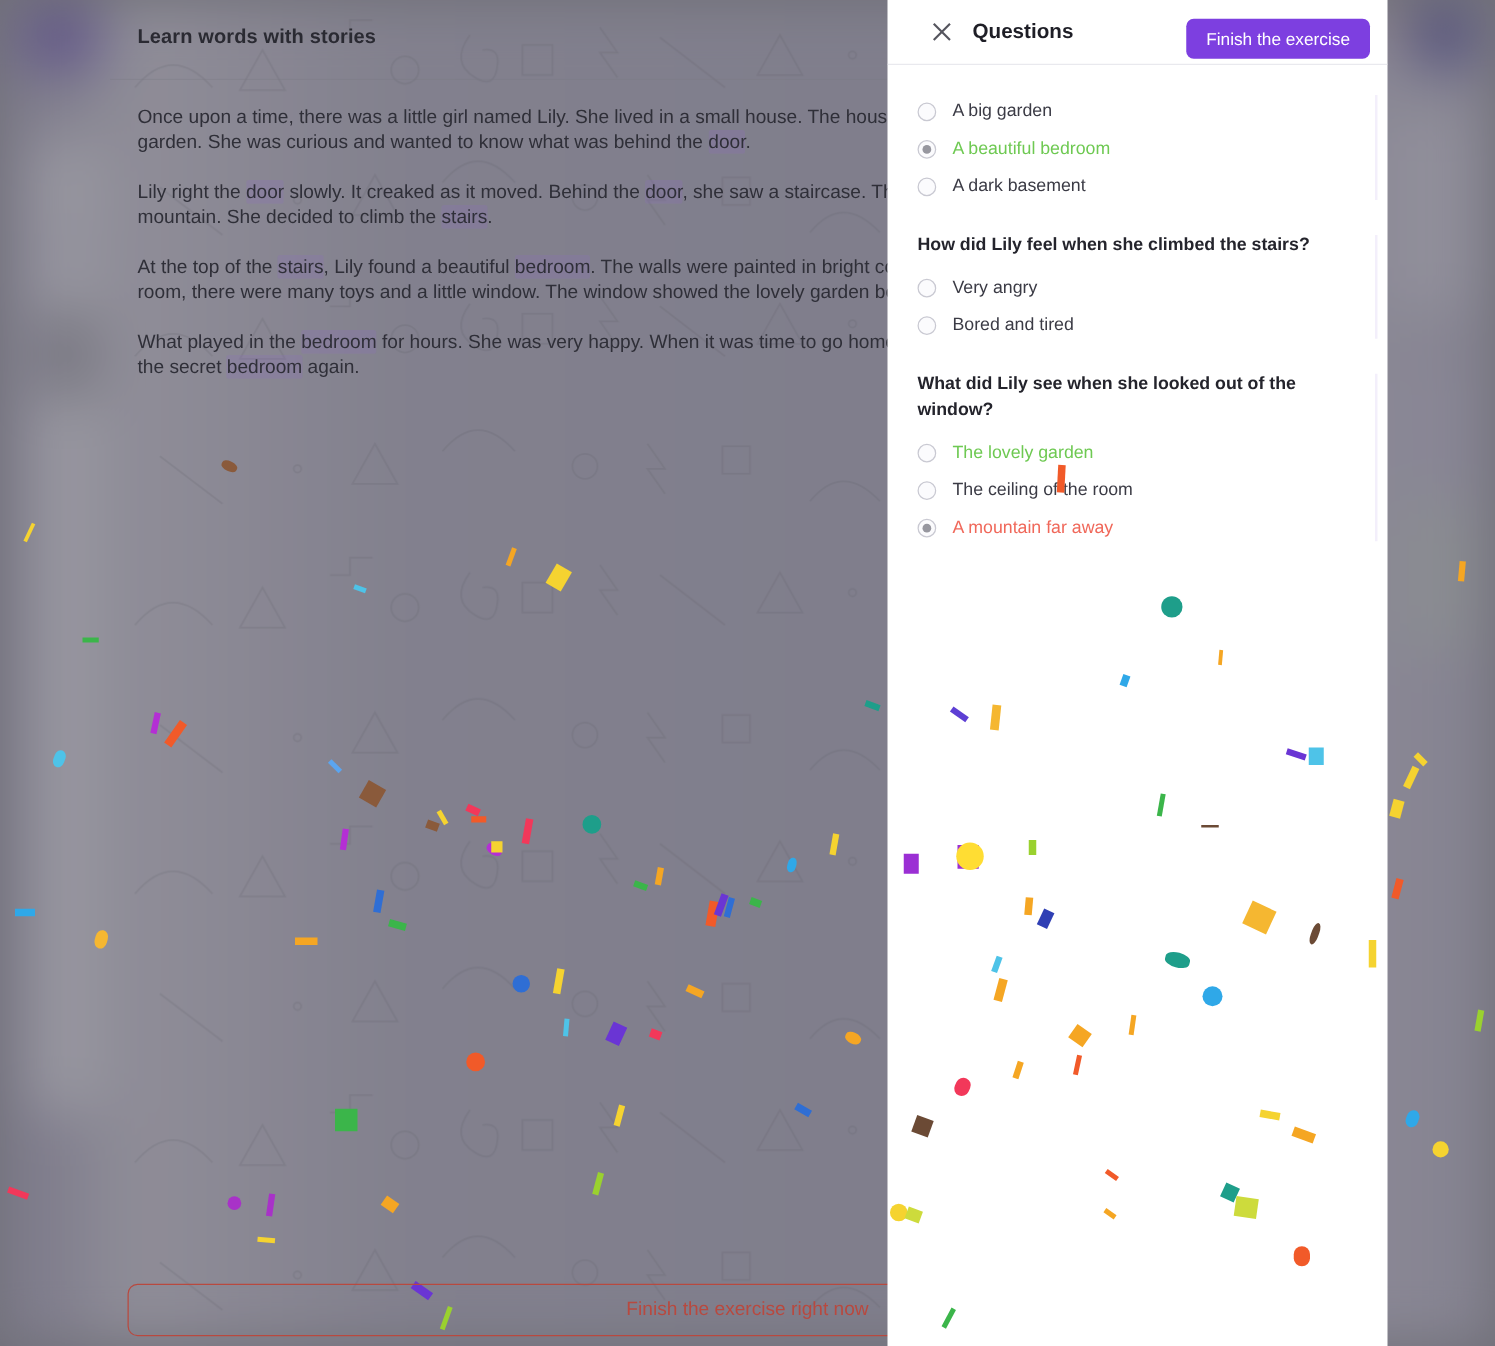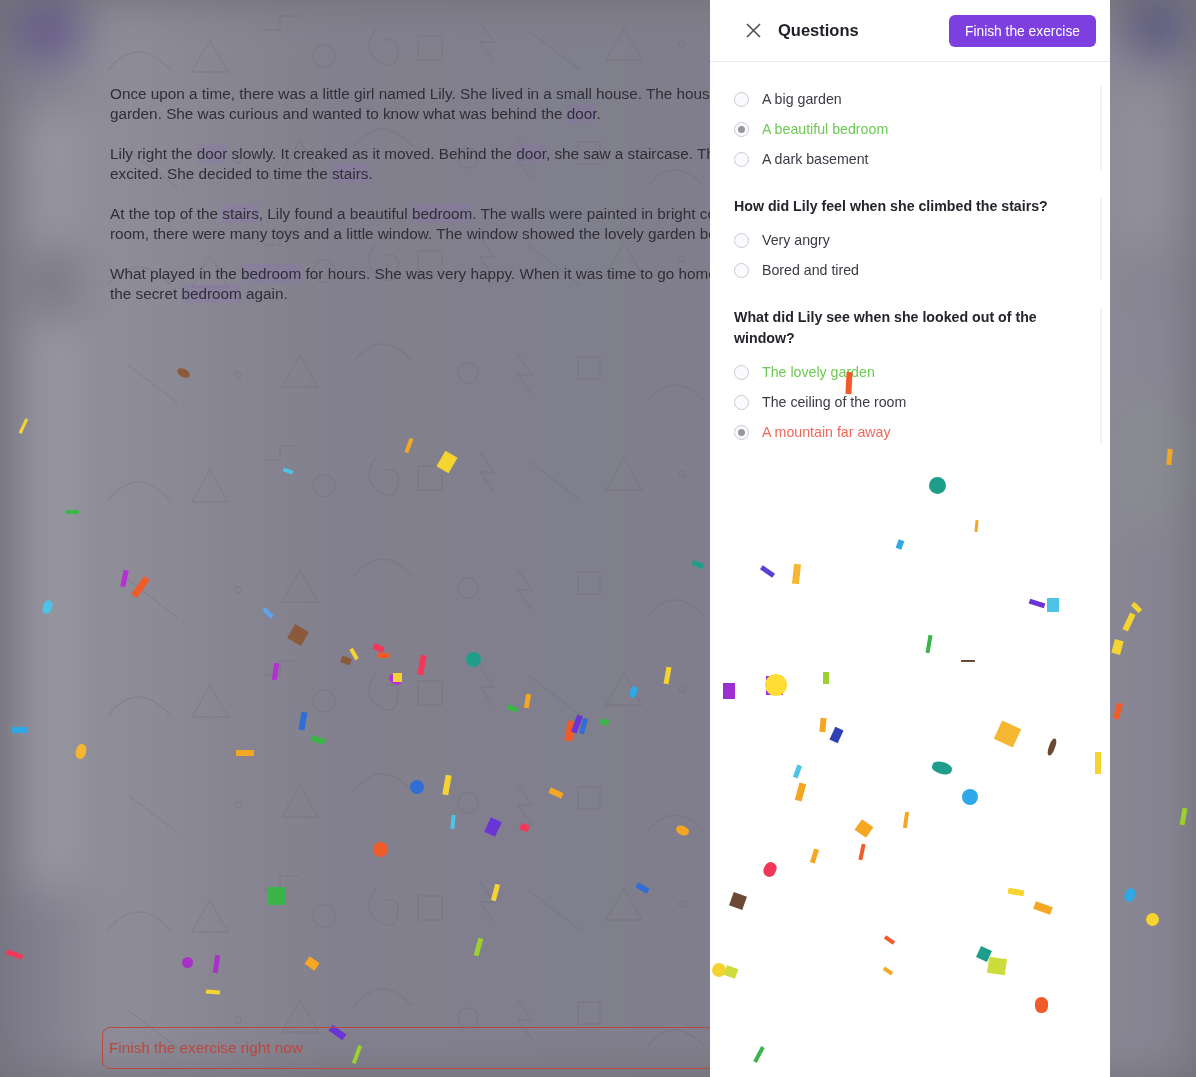--- a/index.html
+++ b/index.html
@@ -70,36 +70,36 @@
   .finish-now-btn {
     position: absolute;
     left: 14px; bottom: 8px;
     width: 992px; height: 42px;
     border: 1px solid #b8493f;
     border-radius: 8px;
     background: transparent;
     color: #b8493f;
     font-size: 15.3px;
     font-family: "Liberation Sans", sans-serif;
-    display: flex; align-items: center; 
+    display: flex; align-items: center; justify-content: center;
     cursor: pointer;
   }
 
   
   .panel {
     position: absolute;
     right: 86px; top: 0;
     width: 400px; height: 1077px;
     background: #ffffff;
     z-index: 40;
     overflow: hidden;
   }
   .panel-head {
     position: relative;
-    height: 62px;
+    height: 52px;
     border-bottom: 1px solid #e9e9ee;
     display: flex; align-items: center;
   }
   .close-btn {
     width: 30px; height: 30px;
     margin-left: 28px;
     border: none; background: none; padding: 0;
     cursor: pointer;
     display: flex; align-items: center; justify-content: center;
   }
@@ -281,25 +281,28 @@
       <div class="cf" style="left: 1126px; top: 613px; width: 6px; height: 18px; background: rgb(245, 211, 48); transform: rotate(25deg);"></div>
       <div class="cf" style="left: 1131px; top: 605px; width: 11px; height: 5px; background: rgb(245, 211, 48); transform: rotate(45deg);"></div>
       <div class="cf" style="left: 1115px; top: 703px; width: 6px; height: 16px; background: rgb(241, 90, 41); transform: rotate(15deg);"></div>
       <div class="cf" style="left: 1125px; top: 888px; width: 10px; height: 14px; background: rgb(47, 168, 232); transform: rotate(20deg); border-radius: 50% / 40%;"></div>
       <div class="cf" style="left: 1146px; top: 913px; width: 13px; height: 13px; background: rgb(245, 211, 48); transform: rotate(0deg); border-radius: 50%;"></div>
       <div class="cf" style="left: 1181px; top: 808px; width: 5px; height: 17px; background: rgb(154, 209, 47); transform: rotate(10deg);"></div>
       <div class="cf" style="left: 1167px; top: 449px; width: 5px; height: 16px; background: rgb(245, 166, 35); transform: rotate(5deg);"></div>
     </div>
 
   <div class="card">
+    <div class="card-head">
+      <div class="card-title">Learn words with stories</div>
+    </div>
 
     <div class="story">
       <p><span>Once upon a time, there was a little girl named Lily. She lived in a small house. The house h</span><br><span>garden. She was curious and wanted to know what was behind the </span><span class="hl">door</span><span>.</span></p>
 
-      <p><span>Lily right the </span><span class="hl">door</span><span> slowly. It creaked as it moved. Behind the </span><span class="hl">door</span><span>, she saw a staircase. Th</span><br><span>excited. She decided to time the </span><span class="hl">stairs</span><span>.</span></p>
+      <p><span>Lily right the </span><span class="hl">door</span><span> slowly. It creaked as it moved. Behind the </span><span class="hl">door</span><span>, she saw a staircase. Th</span><br><span>mountain. She decided to climb the </span><span class="hl">stairs</span><span>.</span></p>
 
       <p><span>At the top of the </span><span class="hl">stairs</span><span>, Lily found a beautiful </span><span class="hl">bedroom</span><span>. The walls were painted in bright col</span><br><span>room, there were many toys and a little window. The window showed the lovely garden bel</span></p>
 
       <p><span>What played in the </span><span class="hl">bedroom</span><span> for hours. She was very happy. When it was time to go home, sh</span><br><span>the secret </span><span class="hl">bedroom</span><span> again.</span></p>
     </div>
 
     <button class="finish-now-btn">
       <span>Finish the exercise right now</span>
     </button>
   </div>

